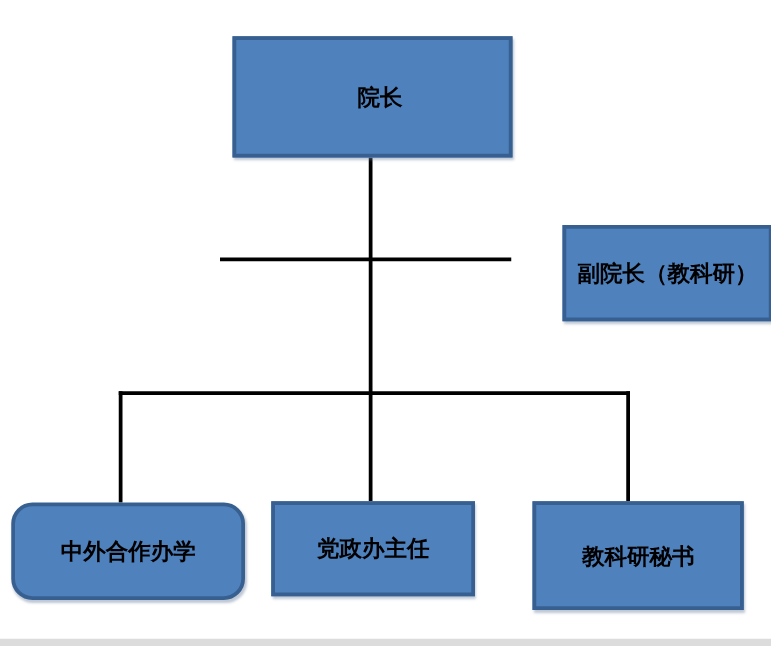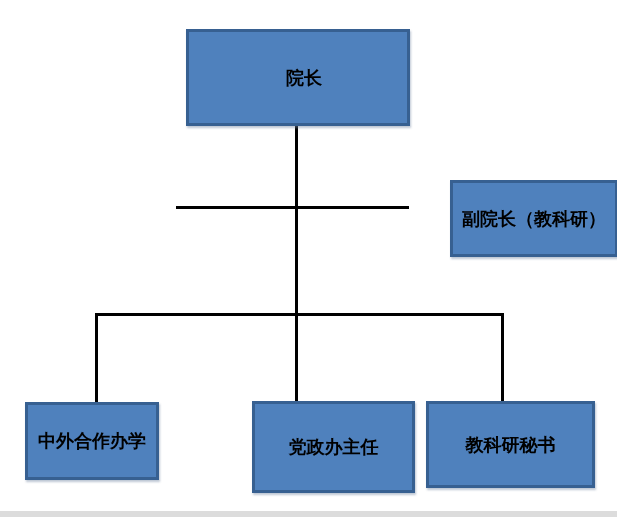--- a/index.html
+++ b/index.html
@@ -58,25 +58,25 @@
 
   <div class="node" style="left:186px; top:29px; width:224px; height:97px;padding-left:12px;">
     <span>院长</span>
   </div>
 
 
   <div class="node" style="left:409px; top:180px; width:168px; height:77px;margin-left:41px;">
     <span>副院长（教科研）</span>
   </div>
 
-  <div class="node" style="left:25px; top:402px; width:134px; height:78px;">
+  <div class="node" style="left:9px; top:402px; width:187px; height:78px;border-radius:17px;">
     <span>中外合作办学</span>
   </div>
 
-  <div class="node" style="left:217px; top:401px; width:163px; height:92px;margin-left:35px;">
+  <div class="node" style="left:217px; top:401px; width:163px; height:76px;">
     <span>党政办主任</span>
   </div>
 
   <div class="node" style="left:426px; top:401px; width:169px; height:87px;">
     <span>教科研秘书</span>
   </div>
 
   <div class="bottom-bar"></div>
 
 </div>

